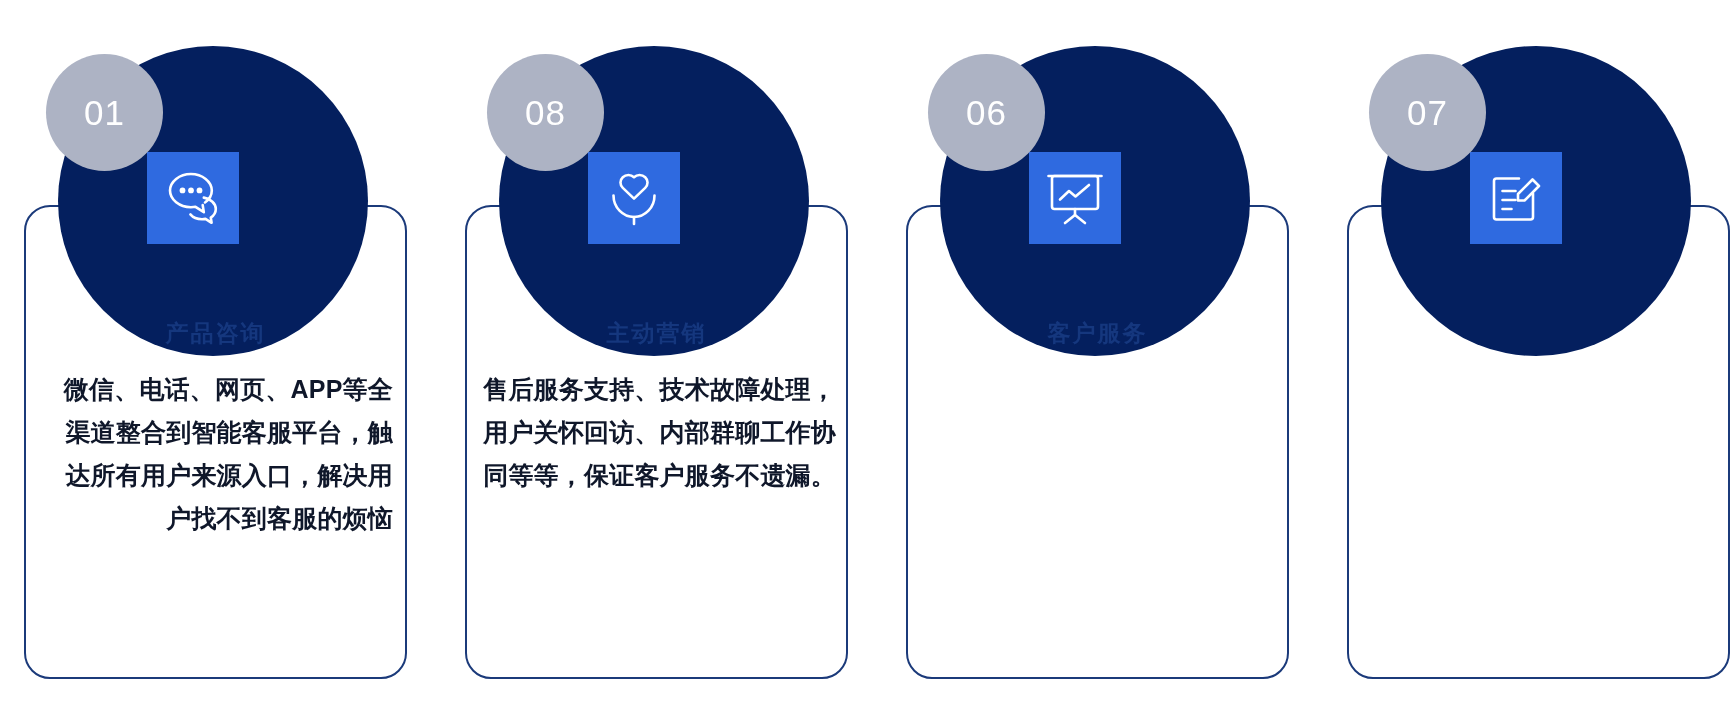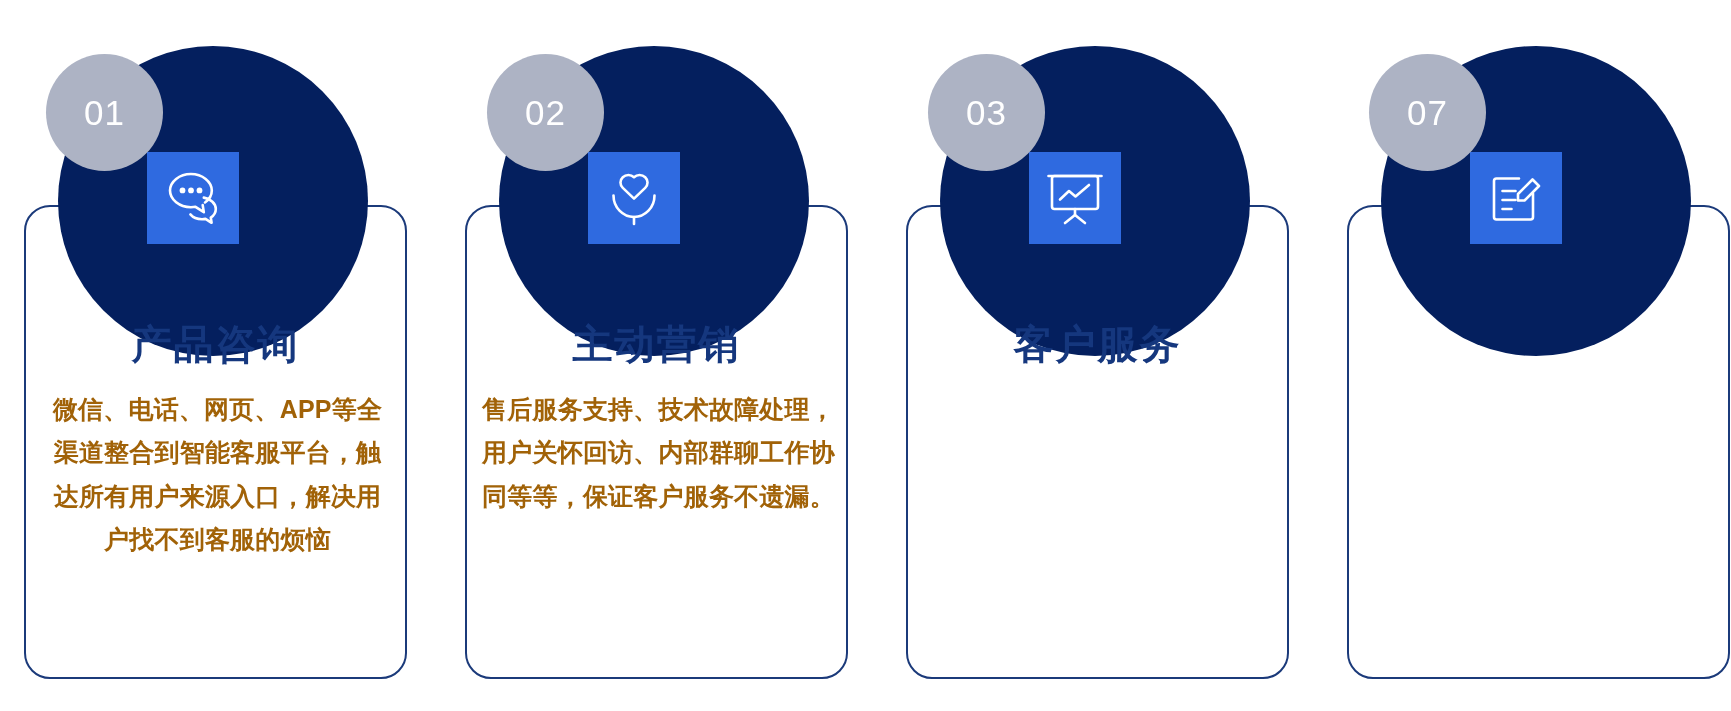--- a/index.html
+++ b/index.html
@@ -102,34 +102,34 @@
     left: 24px;
     top: 320px;
     width: 383px;
     padding: 0 14px;
     z-index: 5;
   }
 
   .card-title {
     text-align: center;
     color: #15377e;
-    font-size: 40px;
+    font-size: 23px;
     font-weight: 700;
     letter-spacing: 2px;
     line-height: 1.2;
     margin-bottom: 20px;
   }
 
   .card-body {
-    color: #a16207;
+    color: #0f172a;
     font-size: 25px;
     font-weight: 700;
     line-height: 1.73;
     letter-spacing: 0.2px;
-    text-align: center;
+    text-align: right;
     padding-left: 4px;
   }
 
   
   .card.c1 .disc   { left: 58px;  }
   .card.c2 .disc   { left: 58px;  }
   .card.c3 .disc   { left: 58px;  }
   .card.c4 .disc   { left: 58px;  }
 
   .card.c2 .content,
@@ -166,21 +166,21 @@
         <div class="card-title">产品咨询</div>
         <div class="card-body">微信、电话、网页、APP等全渠道整合到智能客服平台，触达所有用户来源入口，解决用户找不到客服的烦恼</div>
       </div>
     </div>
 
     <div class="card c2">
       <div class="panel"></div>
       <div class="disc"></div>
 
       <div class="badge">
-        <span class="badge-num">02</span>
+        <span class="badge-num">08</span>
       </div>
 
       <div class="tile">
         <span>
           <svg width="62" height="60" viewBox="0 0 62 60" fill="none">
             <path d="M31 30.6 19.8 19.9c-3.1-3-3.1-7.8 0-10.7 3.1-3 8.1-3 11.2 0 3.1-3 8.1-3 11.2 0 3.1 2.9 3.1 7.7 0 10.7L31 30.6Z" stroke="#ffffff" stroke-width="2.6" stroke-linejoin="round"></path>
             <path d="M10.5 27.5c0 11.9 9.2 21.5 20.5 21.5s20.5-9.6 20.5-21.5" stroke="#ffffff" stroke-width="2.6" stroke-linecap="round"></path>
             <path d="M31 49v7" stroke="#ffffff" stroke-width="2.6" stroke-linecap="round"></path>
           </svg>
         </span>
@@ -190,21 +190,21 @@
         <div class="card-title">主动营销</div>
         <div class="card-body">售后服务支持、技术故障处理，用户关怀回访、内部群聊工作协同等等，保证客户服务不遗漏。</div>
       </div>
     </div>
 
     <div class="card c3">
       <div class="panel"></div>
       <div class="disc"></div>
 
       <div class="badge">
-        <span class="badge-num">03</span>
+        <span class="badge-num">06</span>
       </div>
 
       <div class="tile">
         <span>
           <svg width="64" height="60" viewBox="0 0 64 60" fill="none">
             <rect x="9" y="8" width="46" height="33" rx="2.5" stroke="#ffffff" stroke-width="2.6"></rect>
             <path d="M5.5 8h53" stroke="#ffffff" stroke-width="2.6" stroke-linecap="round"></path>
             <path d="M17 31.5 26 23l6.5 5.5L46 17" stroke="#ffffff" stroke-width="2.6" stroke-linecap="round" stroke-linejoin="round"></path>
             <path d="M32 41v6" stroke="#ffffff" stroke-width="2.6" stroke-linecap="round"></path>
             <path d="M22 55l10-8 10 8" stroke="#ffffff" stroke-width="2.6" stroke-linecap="round" stroke-linejoin="round"></path>

